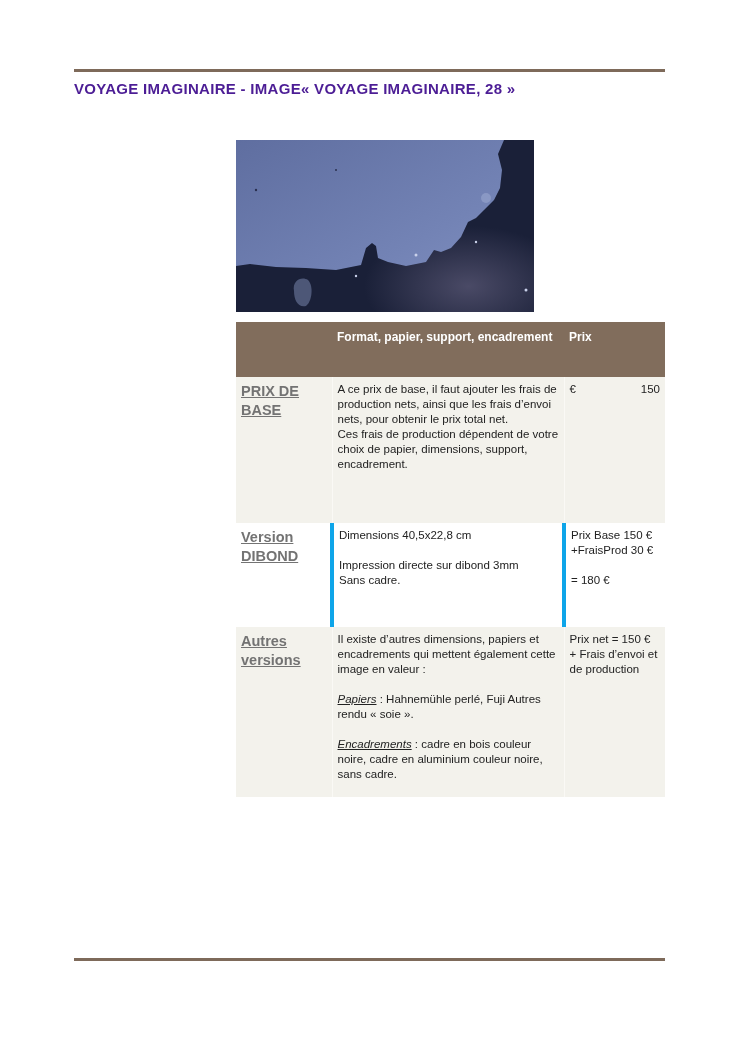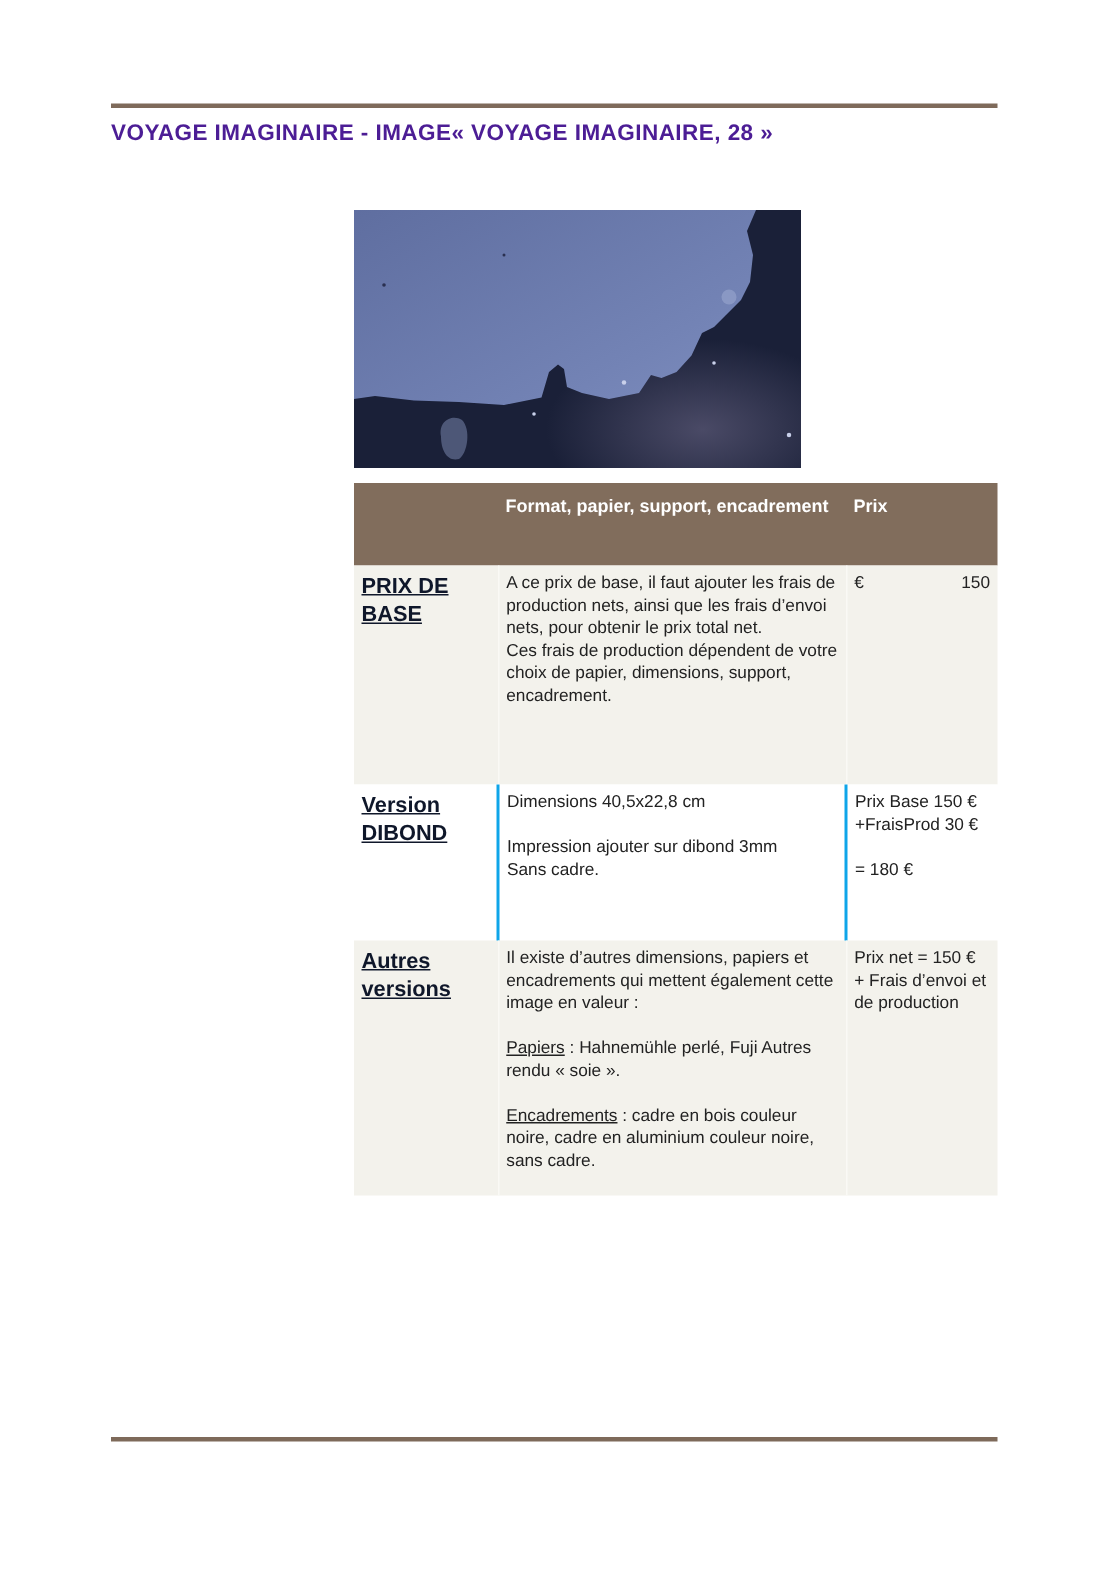--- a/index.html
+++ b/index.html
@@ -25,24 +25,24 @@
   table.info col.c1 { width: 96px; }
   table.info col.c2 { width: 232px; }
   table.info col.c3 { width: 101px; }
   table.info th {
     background: #816d5c; color: #fff; font-weight: bold; text-align: left;
     vertical-align: top; padding: 7px 5px 0 5px; height: 48px; font-size: 12px; line-height: 17px;
   }
   table.info td { vertical-align: top; padding: 5px 5px; }
   tr.shade td { background: #f3f2ec; }
   tr.plain td { background: #ffffff; }
-  tr.plain td + td { border-left: 2px solid #0ea5e9; margin-top: 43px; }
+  tr.plain td + td { border-left: 4px solid #0ea5e9; margin-top: 43px; }
   tr.shade td + td { border-left: 1px solid #faf9f5; margin-top: 32px; }
-  .rowhead { font-size: 14.5px; font-weight: bold; text-decoration: underline; line-height: 19px; color: #0f172a; }
-  .u { text-decoration: underline; }
+  .rowhead { font-size: 14.5px; font-weight: bold; text-decoration: underline; line-height: 19px; color: #737373; }
+  .u { text-decoration: underline; font-style: italic; }
   .gap { height: 15px; }
   .pricebase { display: flex; justify-content: space-between; }
   .right { text-align: left; }
 </style>
 </head>
 <body>
 
 <div class="rule-top"></div>
 <div class="title">VOYAGE IMAGINAIRE - IMAGE« VOYAGE IMAGINAIRE, 28 »</div>
 
@@ -101,21 +101,21 @@
         </div>
       </td>
     </tr>
     <tr class="plain" style="height:104px">
       <td>
           <div class="rowhead">Version DIBOND</div>
         </td>
       <td>
         <div>Dimensions 40,5x22,8 cm</div>
         <div class="gap"></div>
-        <div>Impression ajouter sur dibond 3mm</div>
+        <div>Impression directe sur dibond 3mm</div>
         <div>Sans cadre.</div>
       </td>
       <td>
         <div>Prix Base 150 €</div>
         <div>+FraisProd 30 €</div>
         <div class="gap"></div>
         <div class="right">= 180 €</div>
       </td>
     </tr>
     <tr class="shade" style="height:170px">

